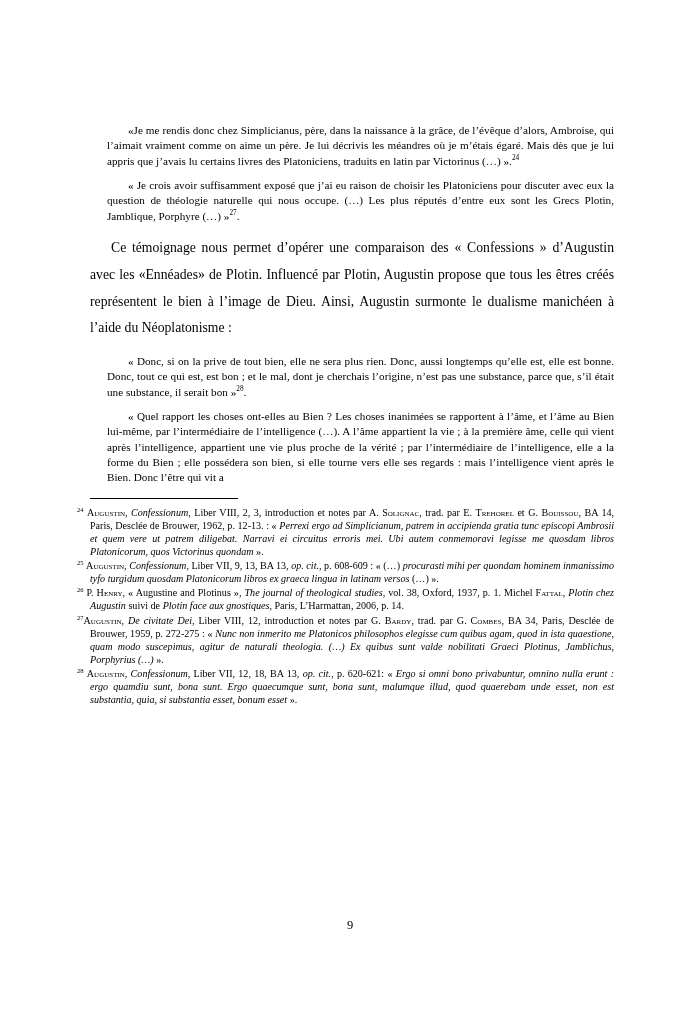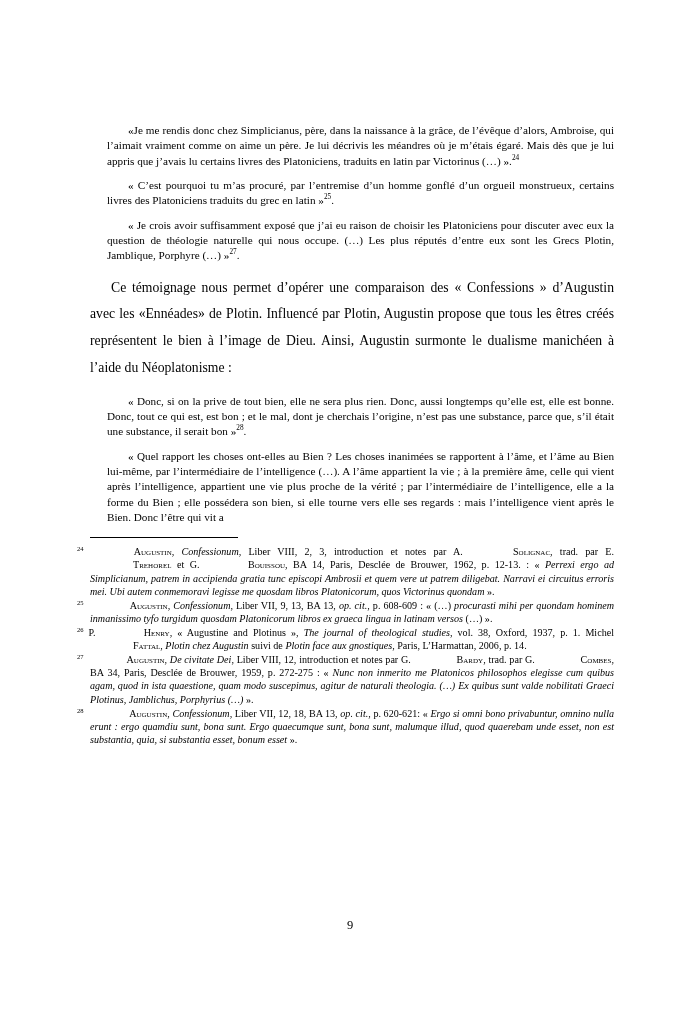--- a/index.html
+++ b/index.html
@@ -13,41 +13,40 @@
   .quote {
     font-size: 11.2px; line-height: 1.37; text-align: justify;
     margin: 0 0 9px 0; padding-left: 17px; text-indent: 21px;
   }
   .para {
     font-size: 13.7px; line-height: 1.95; text-align: justify;
     margin: 11px 0 12px 0; text-indent: 21px;
   }
   sup { font-size: 0.65em; vertical-align: super; line-height: 0; }
   .i { font-style: italic; }
-  .sc { font-variant: small-caps; margin-left: 43px; }
+  .sc { font-variant: small-caps; }
   .footnote-rule {
     width: 148px; border: 0; border-top: 1px solid #000;
     margin: 12px 0 7px 0;
   }
   .footnote {
     font-size: 10.1px; line-height: 1.3; text-align: justify;
     margin: 0 0 1px 0; text-indent: -13px;
   }
   .page-number {
     position: absolute; top: 918px; left: 0; width: 100%;
     text-align: center; font-size: 12.5px;
   }
 </style>
 </head>
 <body>
 
 <div class="page">
   <div class="content">
     <blockquote class="quote"><span>«Je me rendis donc chez Simplicianus, père, dans la naissance à la grâce, de l’évêque d’alors, Ambroise, qui l’aimait vraiment comme on aime un père. Je lui décrivis les méandres où je m’étais égaré. Mais dès que je lui appris que j’avais lu certains livres des Platoniciens, traduits en latin par Victorinus (…) ».</span><sup>24</sup></blockquote>
-    <blockquote class="quote"><span>« C’est pourquoi tu m’as procuré, par l’entremise d’un homme gonflé d’un orgueil monstrueux, certains livres des Platoniciens traduits du grec en latin »</span><sup>25</sup><span>.</span></blockquote>
     <blockquote class="quote"><span>« Je crois avoir suffisamment exposé que j’ai eu raison de choisir les Platoniciens pour discuter avec eux la question de théologie naturelle qui nous occupe. (…) Les plus réputés d’entre eux sont les Grecs Plotin, Jamblique, Porphyre (…) »</span><sup>27</sup><span>.</span></blockquote>
     <p class="para"><span>Ce témoignage nous permet d’opérer une comparaison des « Confessions » d’Augustin avec les «Ennéades» de Plotin. Influencé par Plotin, Augustin propose que tous les êtres créés représentent le bien à l’image de Dieu. Ainsi, Augustin surmonte le dualisme manichéen à l’aide du Néoplatonisme :</span></p>
     <blockquote class="quote"><span>« Donc, si on la prive de tout bien, elle ne sera plus rien. Donc, aussi longtemps qu’elle est, elle est bonne. Donc, tout ce qui est, est bon ; et le mal, dont je cherchais l’origine, n’est pas une substance, parce que, s’il était une substance, il serait bon »</span><sup>28</sup><span>.</span></blockquote>
     <blockquote class="quote"><span>« Quel rapport les choses ont-elles au Bien ? Les choses inanimées se rapportent à l’âme, et l’âme au Bien lui-même, par l’intermédiaire de l’intelligence (…). A l’âme appartient la vie ; à la première âme, celle qui vient après l’intelligence, appartient une vie plus proche de la vérité ; par l’intermédiaire de l’intelligence, elle a la forme du Bien ; elle possédera son bien, si elle tourne vers elle ses regards : mais l’intelligence vient après le Bien. Donc l’être qui vit a</span></blockquote>
     <hr class="footnote-rule">
     <div class="footnotes">
       <p class="footnote"><sup>24</sup><span> </span><span class="sc">Augustin</span><span>, </span><span class="i">Confessionum</span><span>, Liber VIII, 2, 3, introduction et notes par A. </span><span class="sc">Solignac</span><span>, trad. par E. </span><span class="sc">Trehorel</span><span> et G. </span><span class="sc">Bouissou</span><span>, BA 14, Paris, Desclée de Brouwer, 1962, p. 12-13. : « </span><span class="i">Perrexi ergo ad Simplicianum, patrem in accipienda gratia tunc episcopi Ambrosii et quem vere ut patrem diligebat. Narravi ei circuitus erroris mei. Ubi autem conmemoravi legisse me quosdam libros Platonicorum, quos Victorinus quondam</span><span> ».</span></p>
       <p class="footnote"><sup>25</sup><span> </span><span class="sc">Augustin</span><span>, </span><span class="i">Confessionum</span><span>, Liber VII, 9, 13, BA 13, </span><span class="i">op. cit.</span><span>, p. 608-609 : « (…) </span><span class="i">procurasti mihi per quondam hominem inmanissimo tyfo turgidum quosdam Platonicorum libros ex graeca lingua in latinam versos</span><span> (…) ».</span></p>
       <p class="footnote"><sup>26</sup><span> P. </span><span class="sc">Henry</span><span>, « Augustine and Plotinus », </span><span class="i">The journal of theological studies</span><span>, vol. 38, Oxford, 1937, p. 1. Michel </span><span class="sc">Fattal</span><span>, </span><span class="i">Plotin chez Augustin</span><span> suivi de </span><span class="i">Plotin face aux gnostiques</span><span>, Paris, L’Harmattan, 2006, p. 14.</span></p>
       <p class="footnote"><sup>27</sup><span class="sc">Augustin</span><span>, </span><span class="i">De civitate Dei</span><span>, Liber VIII, 12, introduction et notes par G. </span><span class="sc">Bardy</span><span>, trad. par G. </span><span class="sc">Combes</span><span>, BA 34, Paris, Desclée de Brouwer, 1959, p. 272-275 : « </span><span class="i">Nunc non inmerito me Platonicos philosophos elegisse cum quibus agam, quod in ista quaestione, quam modo suscepimus, agitur de naturali theologia. (…) Ex quibus sunt valde nobilitati Graeci Plotinus, Jamblichus, Porphyrius (…)</span><span> ».</span></p>

